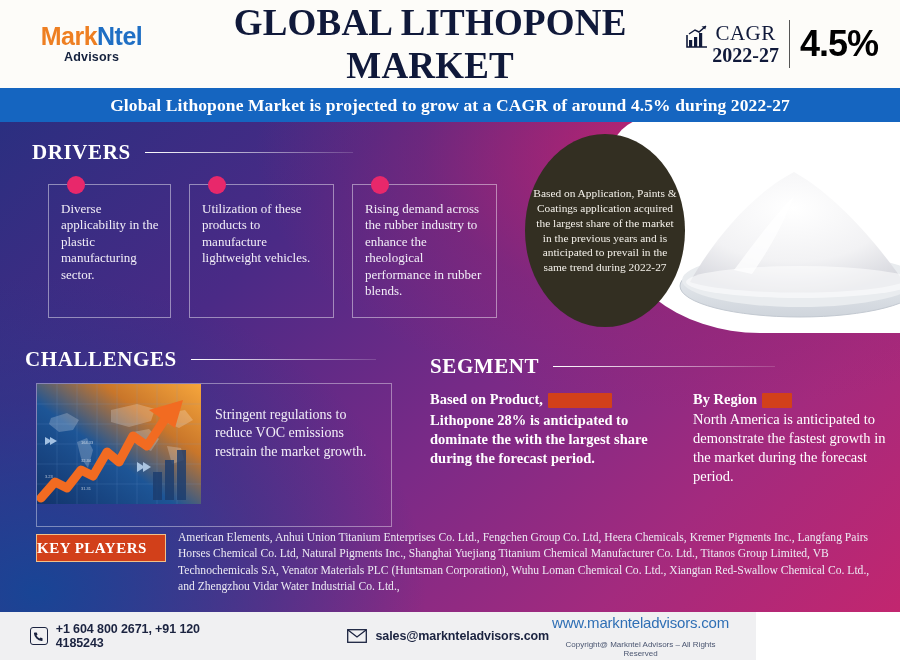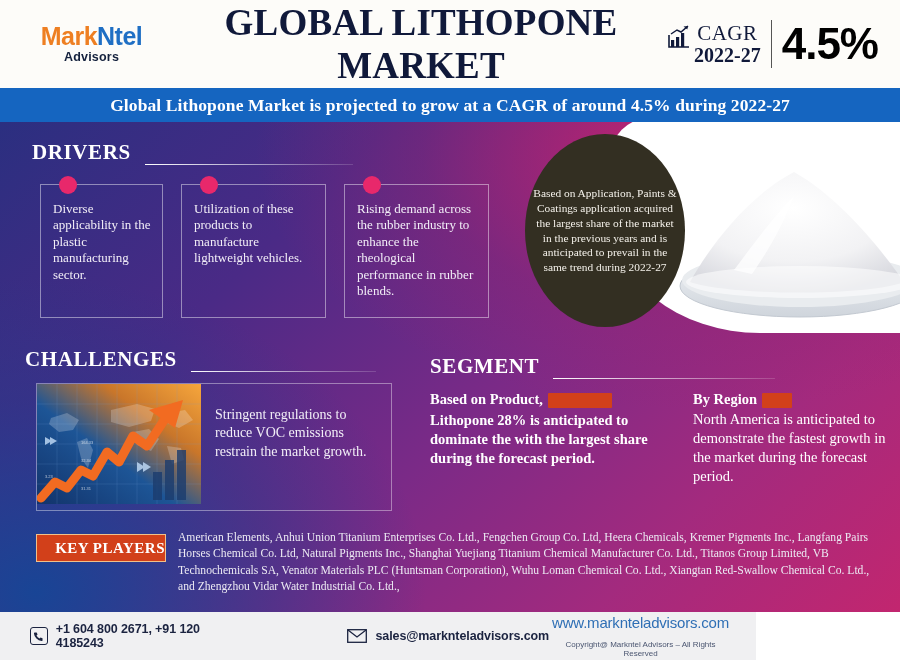--- a/index.html
+++ b/index.html
@@ -37,21 +37,21 @@
 
   .cagr-wrap { display: flex; align-items: center; padding-right: 22px; gap: 10px; }
   .cagr-left { display: flex; align-items: flex-start; gap: 3px; }
   .chart-icon { width: 24px; height: 28px; margin-top: 3px; }
   .cagr-text { text-align: center; color: #10193a; }
   .cagr-word { font-size: 21px; letter-spacing: 0.5px; line-height: 1.05; }
   .cagr-years { font-size: 20px; font-weight: bold; line-height: 1.1; }
   .cagr-div { width: 1px; height: 48px; background: #555; }
   .cagr-value {
     font-family: "Liberation Sans", sans-serif;
-    font-size: 44px; font-weight: bold; color: #000; line-height: 1;
+    font-size: 36px; font-weight: bold; color: #000; line-height: 1;
     letter-spacing: -1px;
   }
 
   
   .banner {
     position: absolute; left: 0; top: 88px; width: 900px; height: 34px;
     background: #1565c0;
     display: flex; align-items: center; justify-content: center;
   }
   .banner-text {
@@ -75,33 +75,33 @@
     background: #ffffff;
     border-bottom-left-radius: 150px 120px;
     border-top-left-radius: 40px;
   }
   .powder {
     position: absolute; right: 14px; top: 36px; width: 252px; height: 170px;
   }
 
   
   .sec-head {
-    position: absolute; display: flex; align-items: flex-end; gap: 14px;
+    position: absolute; display: flex; align-items: center; gap: 14px;
   }
   .sec-title {
     color: #ffffff; font-size: 21px; font-weight: bold; letter-spacing: 0.6px;
   }
   .sec-rule {
     height: 1.5px; background: linear-gradient(90deg,#ffffff 0%, rgba(255,255,255,0.15) 100%);
   }
 
   .drivers-head { left: 32px; top: 18px; }
   .drivers-head .sec-rule { width: 208px; }
 
-  .driver-row { position: absolute; left: 40px; top: 62px; display: flex; gap: 18px; }
+  .driver-row { position: absolute; left: 48px; top: 62px; display: flex; gap: 18px; }
   .driver-card {
     position: relative; width: 123px; min-height: 134px;
     border: 1px solid rgba(255,255,255,0.45);
     padding: 16px 10px 10px 12px;
   }
   .driver-card.wide { width: 145px; }
   .driver-dot {
     position: absolute; left: 18px; top: -9px;
     width: 18px; height: 18px; border-radius: 50%;
     background: #e8286b;
@@ -120,21 +120,21 @@
   }
   .callout-text {
     color: #f4f1ea; font-size: 11.4px; line-height: 1.3;
   }
 
   
   .chal-head { left: 25px; top: 225px; }
   .chal-head .sec-rule { width: 185px; }
 
   .chal-box {
-    position: absolute; left: 36px; top: 261px; width: 356px; height: 128px;
+    position: absolute; left: 36px; top: 261px; width: 356px; height: 144px;
     border: 1px solid rgba(255,255,255,0.4);
     display: flex; align-items: stretch;
   }
   .chal-img { width: 164px; height: 120px; position: relative; overflow: hidden; }
   .chal-text {
     flex: 1; color: #f2eef7; font-size: 14px; line-height: 1.32;
     padding: 22px 10px 10px 14px;
   }
 
   
@@ -158,21 +158,21 @@
   .seg-body {
     color: #ffffff; font-size: 14.5px; line-height: 1.3; margin-top: 2px;
   }
   .seg-body.bold { font-weight: bold; }
   .seg-title-b { color: #ffffff; font-size: 14.5px; font-weight: bold; }
 
   
   .kp-badge {
     position: absolute; left: 36px; top: 412px; width: 130px; height: 28px;
     background: #d2401a; border: 1.5px solid #f0c08a;
-    display: flex; align-items: center; justify-content: flex-end;
+    display: flex; align-items: center; justify-content: flex-start;
   }
   .kp-badge span {
     color: #ffffff; font-size: 15px; font-weight: bold; letter-spacing: 0.5px;
   }
   .kp-text {
     position: absolute; left: 178px; top: 408px; width: 700px;
     color: #eceaf3; font-size: 11.6px; line-height: 1.42;
   }
 
   

